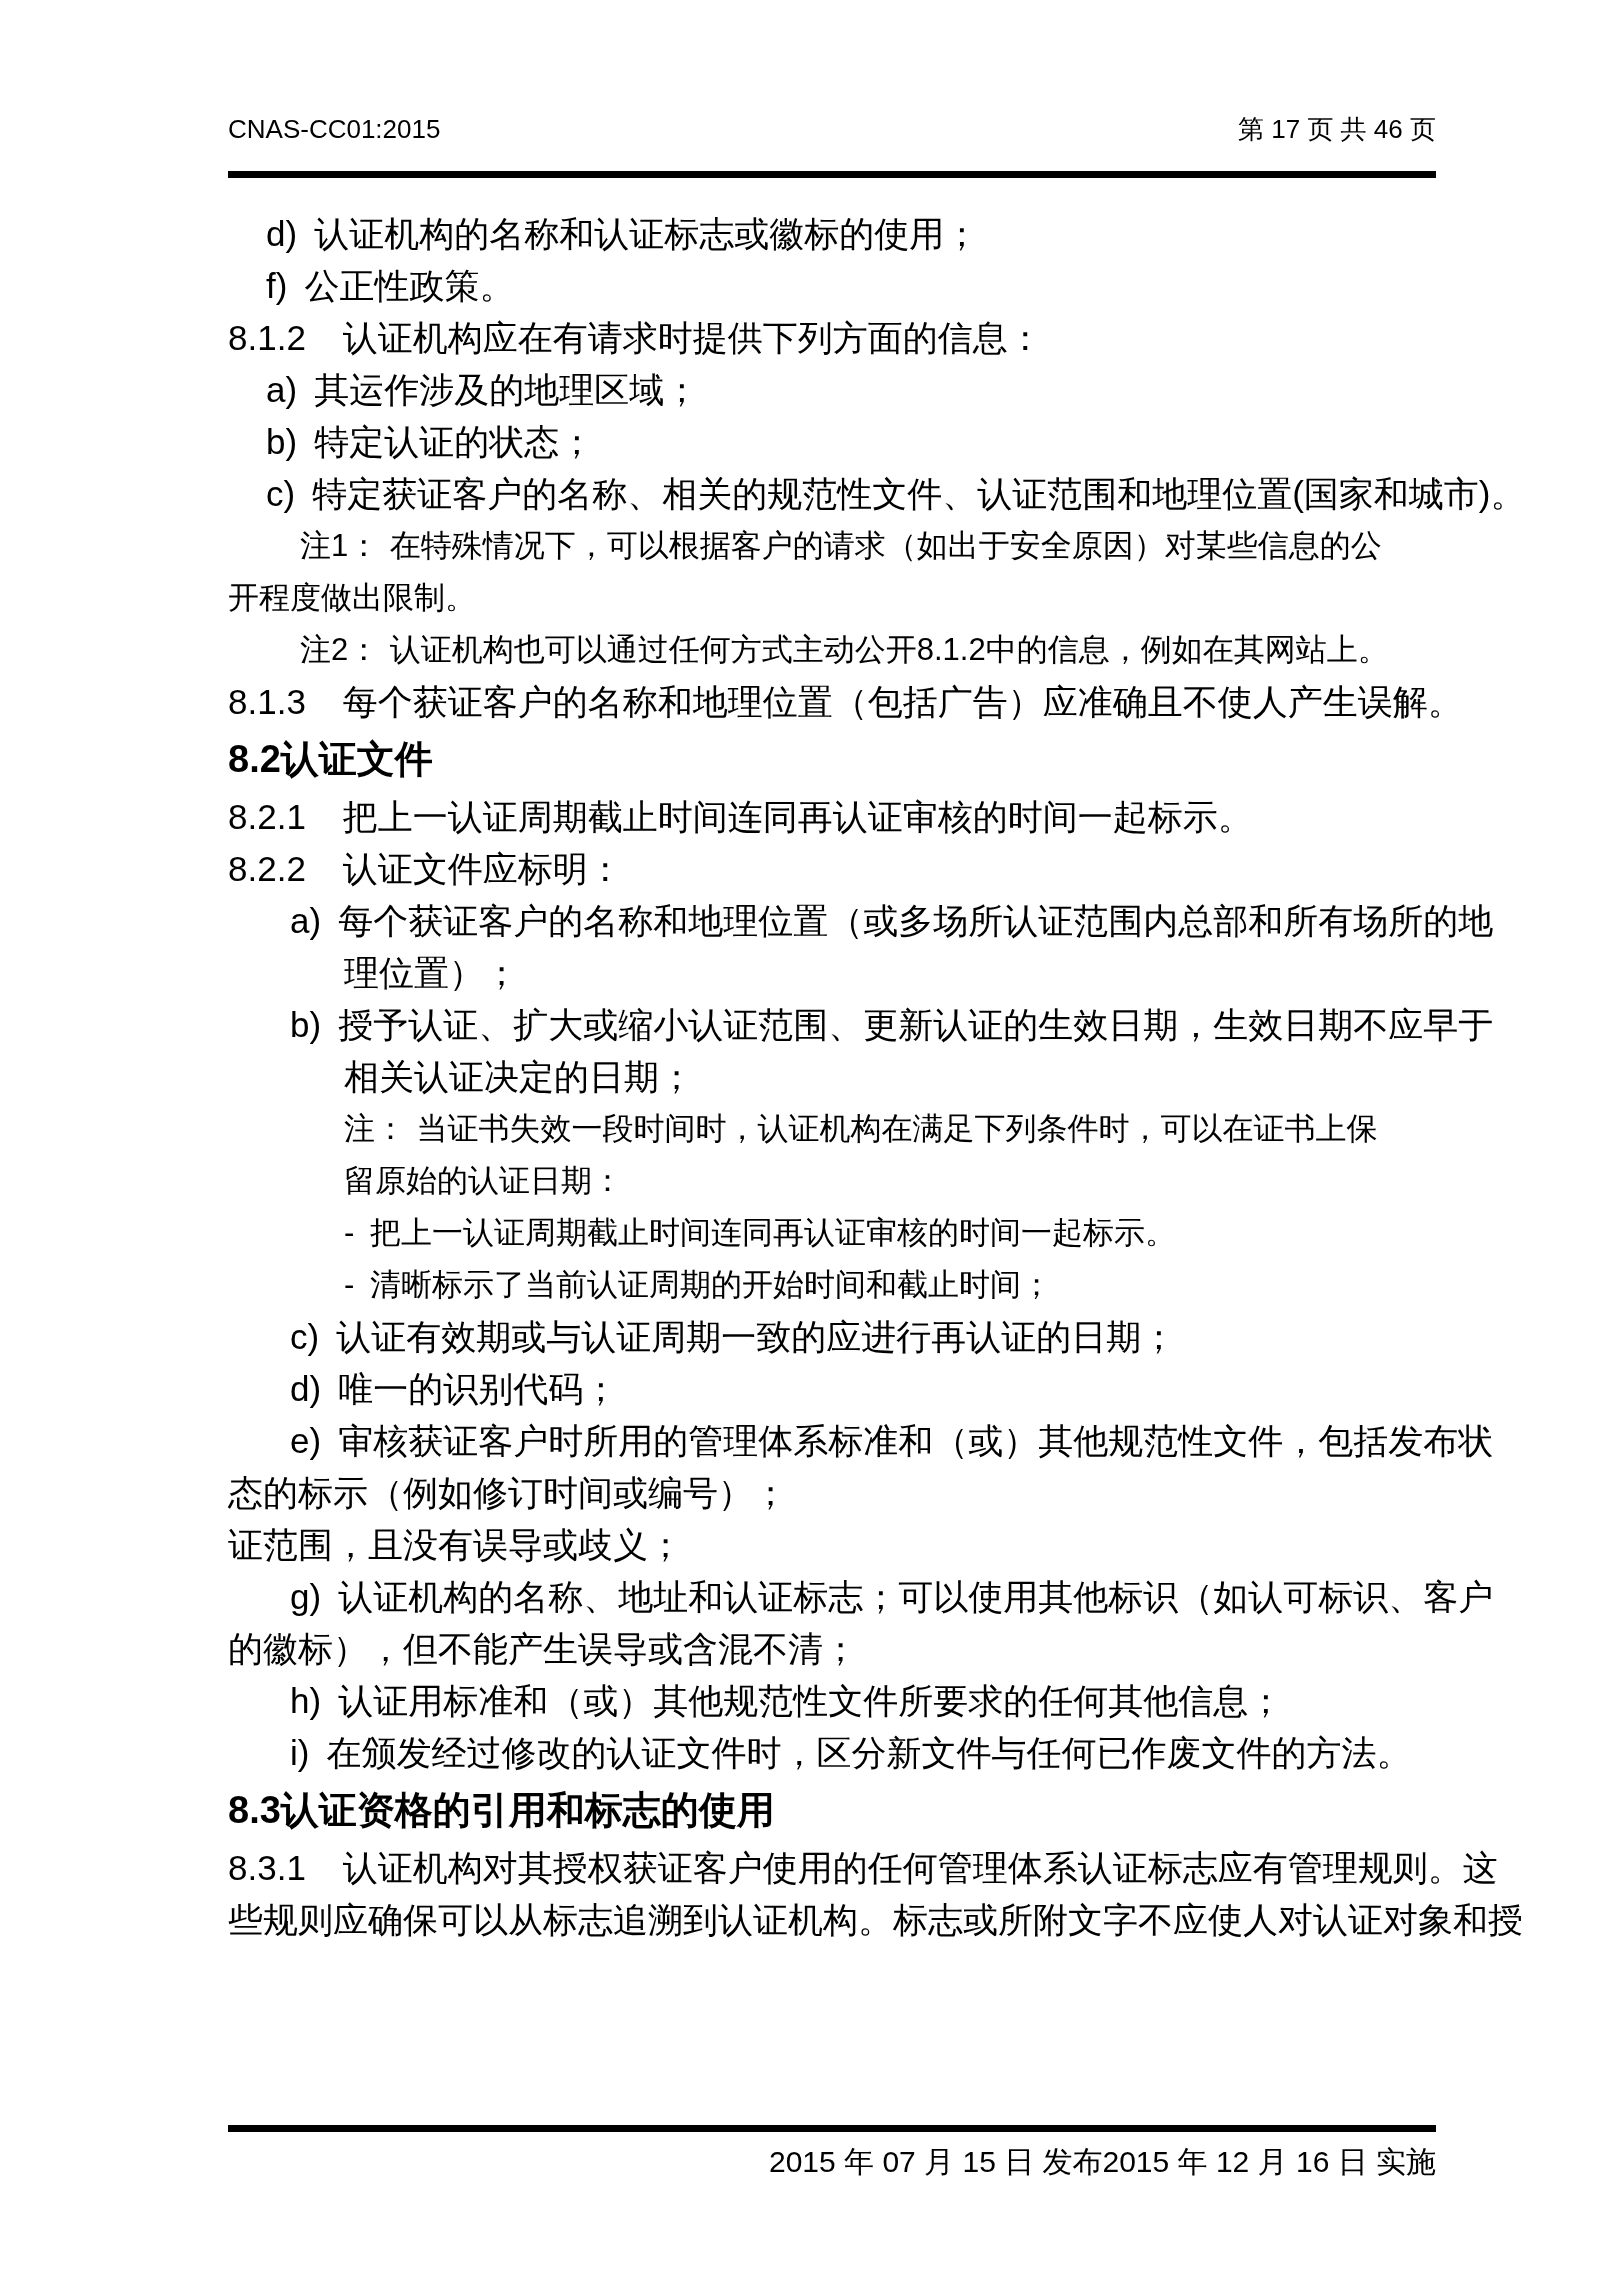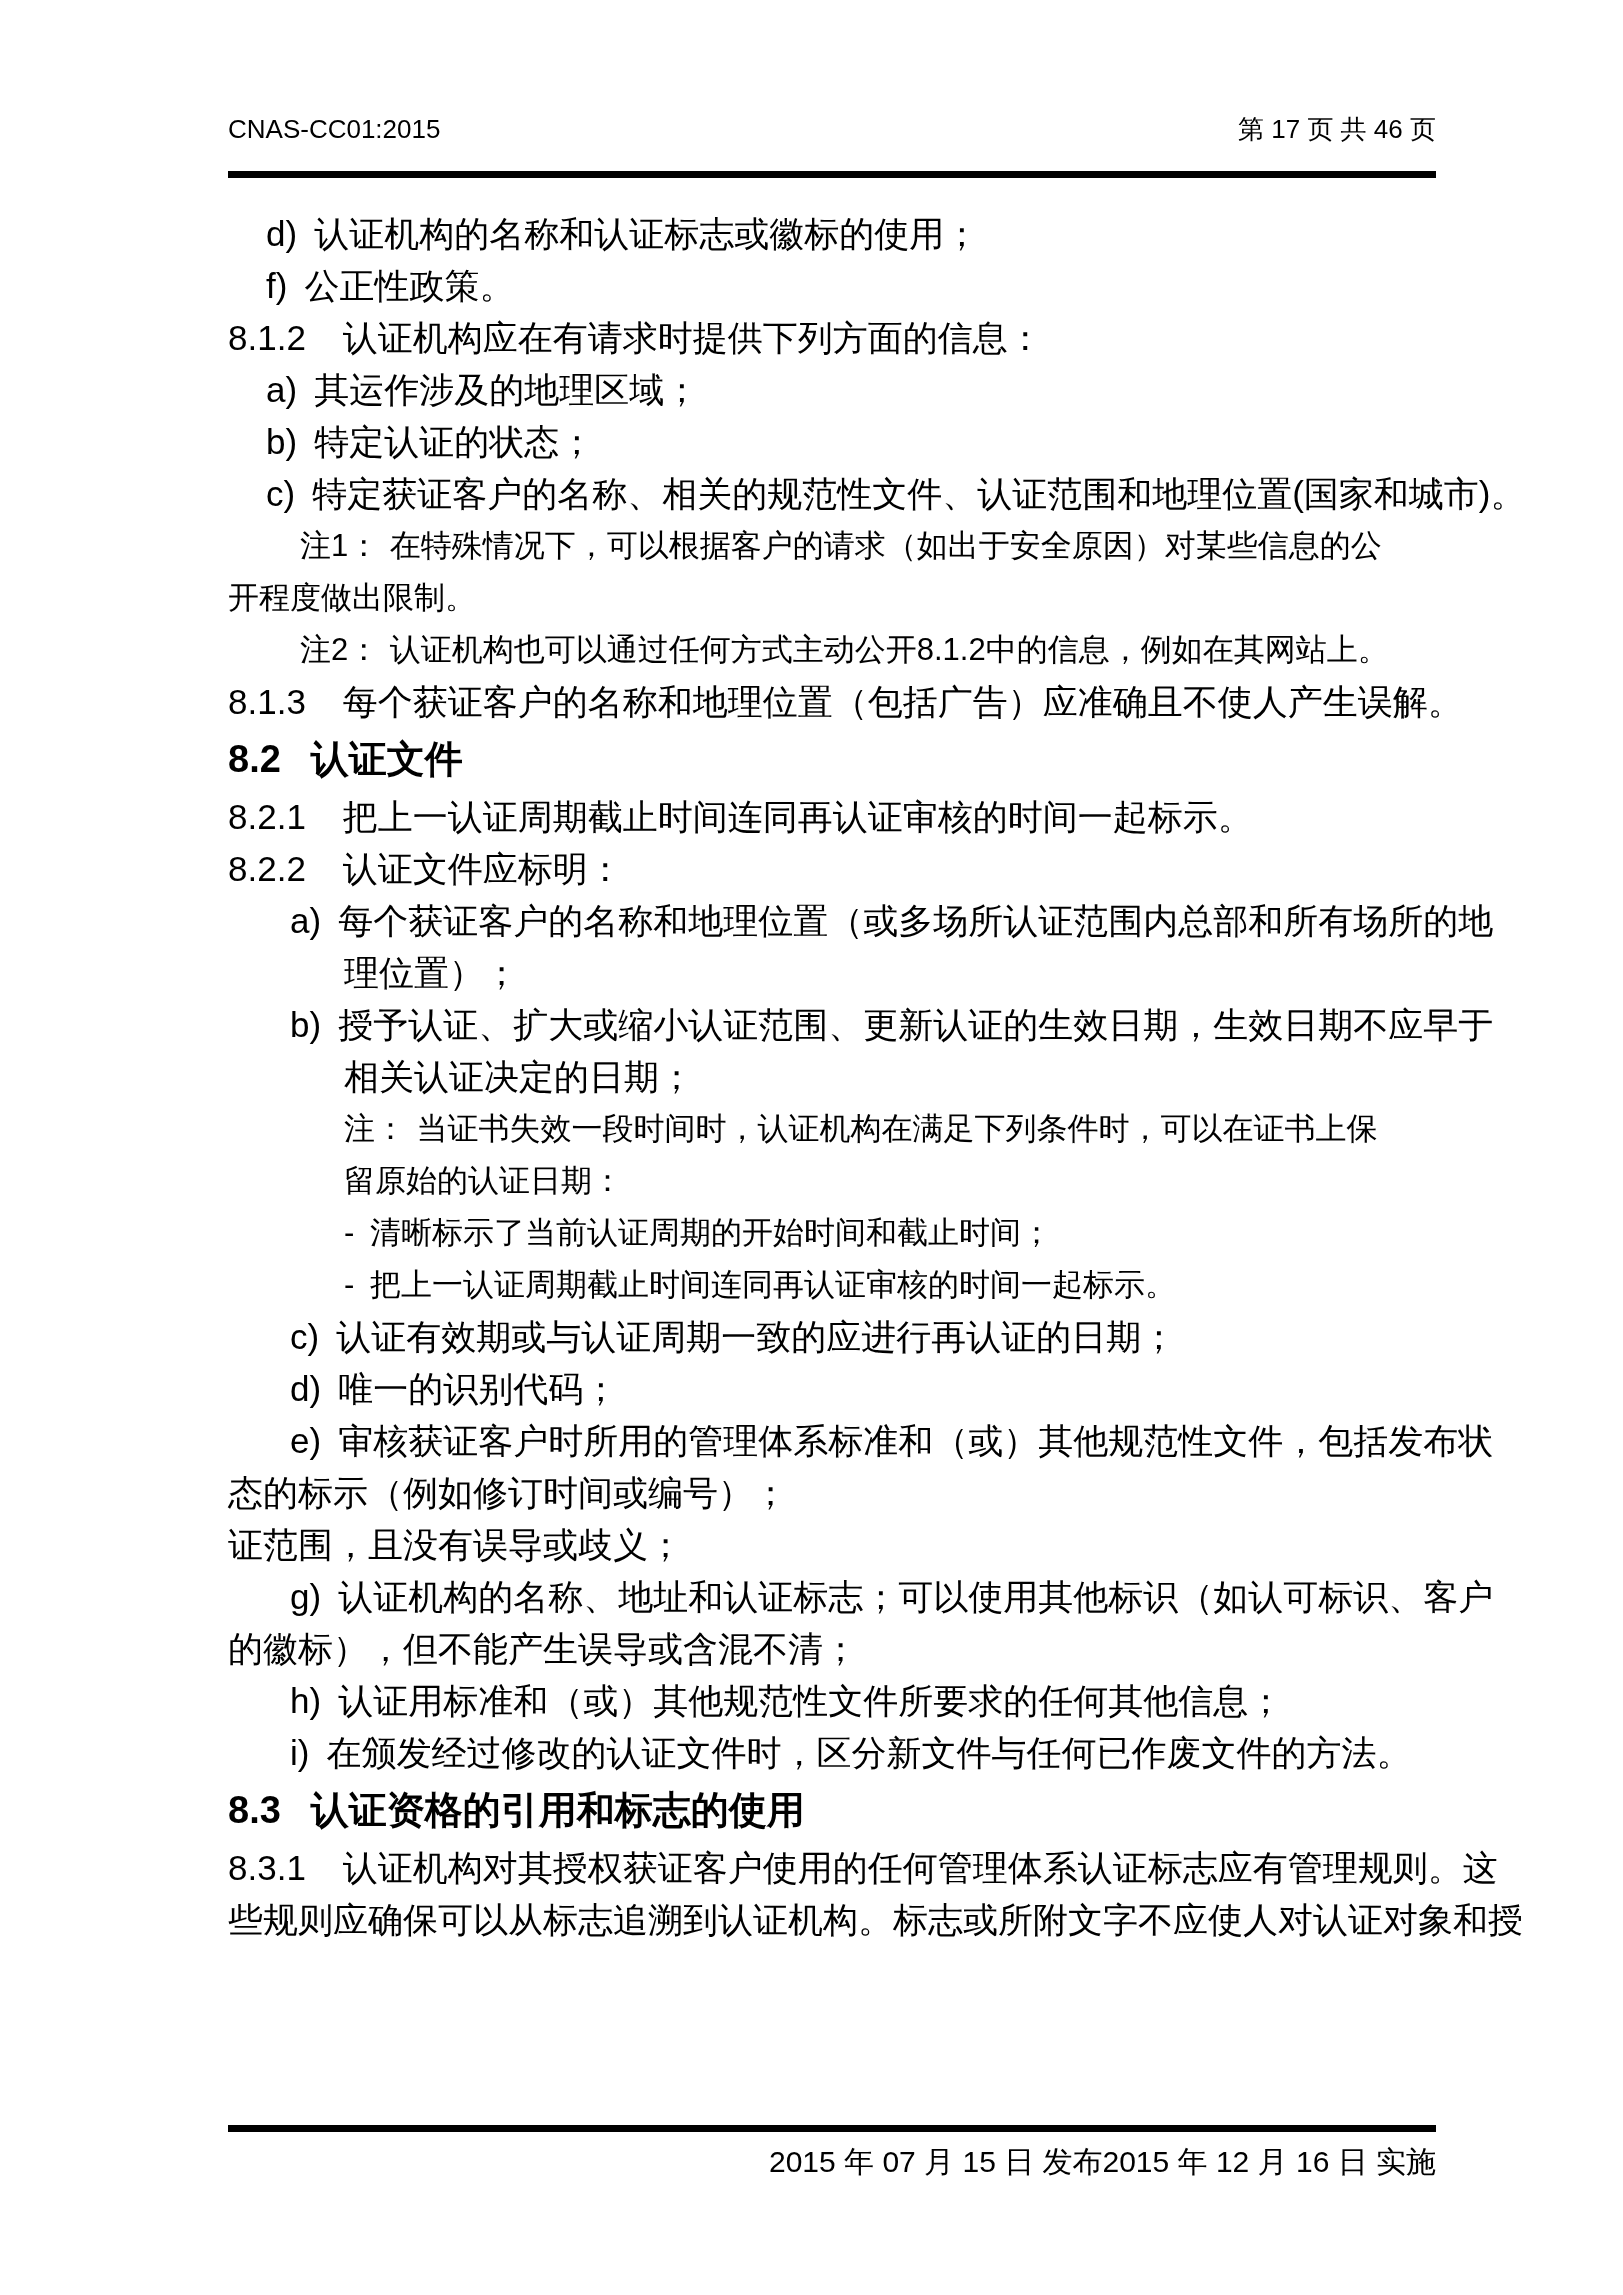--- a/index.html
+++ b/index.html
@@ -49,21 +49,21 @@
   .i0{ margin-left:0; }
   .i1{ margin-left:38px; }
   .i2{ margin-left:62px; }
   .i2n{ margin-left:72px; }
   .i3{ margin-left:116px; }
   .label{ display:inline-block; }
   .lab-letter{ margin-right:17px; }
   .lab-num{ margin-right:37px; }
   .lab-colon{ margin-right:10.5px; }
   .lab-dash{ margin-right:15.7px; }
-  .lab-heading{ margin-right:30px; }
+  .lab-heading{ }
   
   .footer-rule{
     position:absolute;
     left:228px; right:187px; top:2125px;
     height:6.5px;
     background:#000;
   }
   .footer{
     position:absolute;
     left:228px; right:187px; top:2141px;
@@ -97,22 +97,22 @@
       <div class="line i0"><span class="label lab-num">8.1.3</span><span>每个获证客户的名称和地理位置（包括广告）应准确且不使人产生误解。</span></div>
       <div class="line i0 heading"><span class="label lab-heading">8.2</span><span>认证文件</span></div>
       <div class="line i0"><span class="label lab-num">8.2.1</span><span>把上一认证周期截止时间连同再认证审核的时间一起标示。</span></div>
       <div class="line i0"><span class="label lab-num">8.2.2</span><span>认证文件应标明：</span></div>
       <div class="line i2"><span class="label lab-letter">a)</span><span>每个获证客户的名称和地理位置（或多场所认证范围内总部和所有场所的地</span></div>
       <div class="line i3"><span>理位置）；</span></div>
       <div class="line i2"><span class="label lab-letter">b)</span><span>授予认证、扩大或缩小认证范围、更新认证的生效日期，生效日期不应早于</span></div>
       <div class="line i3"><span>相关认证决定的日期；</span></div>
       <div class="line i3 note"><span class="label lab-colon">注：</span><span>当证书失效一段时间时，认证机构在满足下列条件时，可以在证书上保</span></div>
       <div class="line i3 note"><span>留原始的认证日期：</span></div>
+      <div class="line i3 note"><span class="label lab-dash">-</span><span>把上一认证周期截止时间连同再认证审核的时间一起标示。</span></div>
       <div class="line i3 note"><span class="label lab-dash">-</span><span>清晰标示了当前认证周期的开始时间和截止时间；</span></div>
-      <div class="line i3 note"><span class="label lab-dash">-</span><span>把上一认证周期截止时间连同再认证审核的时间一起标示。</span></div>
       <div class="line i2"><span class="label lab-letter">c)</span><span>认证有效期或与认证周期一致的应进行再认证的日期；</span></div>
       <div class="line i2"><span class="label lab-letter">d)</span><span>唯一的识别代码；</span></div>
       <div class="line i2"><span class="label lab-letter">e)</span><span>审核获证客户时所用的管理体系标准和（或）其他规范性文件，包括发布状</span></div>
       <div class="line i0"><span>态的标示（例如修订时间或编号）；</span></div>
       <div class="line i0"><span>证范围，且没有误导或歧义；</span></div>
       <div class="line i2"><span class="label lab-letter">g)</span><span>认证机构的名称、地址和认证标志；可以使用其他标识（如认可标识、客户</span></div>
       <div class="line i0"><span>的徽标），但不能产生误导或含混不清；</span></div>
       <div class="line i2"><span class="label lab-letter">h)</span><span>认证用标准和（或）其他规范性文件所要求的任何其他信息；</span></div>
       <div class="line i2"><span class="label lab-letter">i)</span><span>在颁发经过修改的认证文件时，区分新文件与任何已作废文件的方法。</span></div>
       <div class="line i0 heading"><span class="label lab-heading">8.3</span><span>认证资格的引用和标志的使用</span></div>

